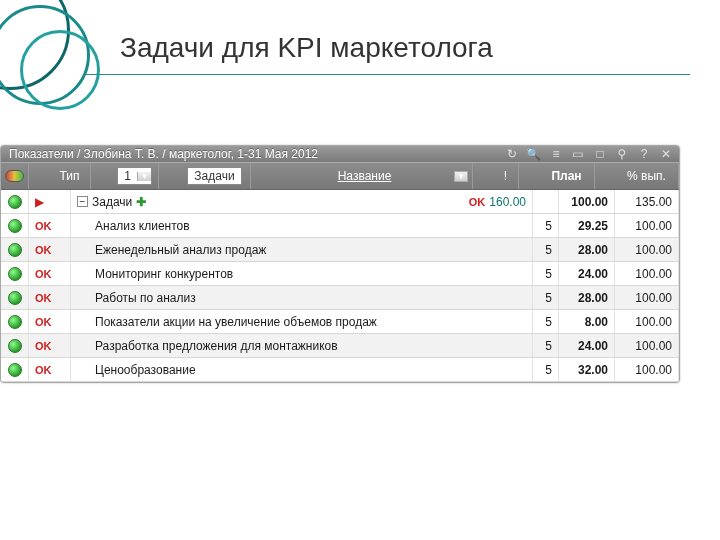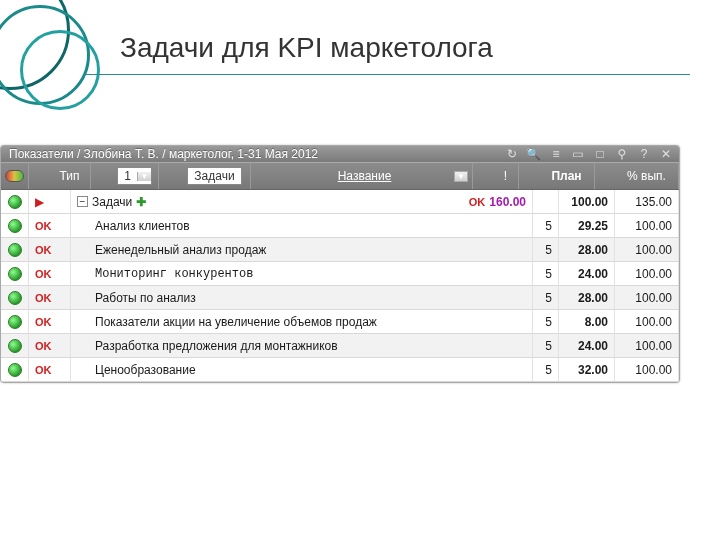--- a/index.html
+++ b/index.html
@@ -125,21 +125,21 @@
   .ok-badge { color: #d02020; font-weight: bold; font-size: 11px; }
   .flag-red { color:#cc2020; font-size:12px; }
   .summary-row .collapse {
     width:11px; height:11px; border:1px solid #888; display:inline-flex; align-items:center; justify-content:center;
     font-size:10px; line-height:10px; margin-right:4px; background:#fff;
   }
   .summary-row .plus { color:#2a9a2a; font-weight:bold; margin-left:4px;}
   .name-cell { flex:1; }
   .rnum { justify-content:flex-end; }
   .summary-total { color:#d02020; font-weight:bold; font-size:11px; margin-right:4px;}
-  .summary-total-val { color:#a21caf;font-weight:bold;}
+  .summary-total-val { color:#0f766e;}
   .indent { padding-left: 24px; }
 </style>
 </head>
 <body>
 
 <div class="decor-circle c1"></div>
 <div class="decor-circle c2"></div>
 <div class="decor-circle c3"></div>
 
 <div class="slide-title">Задачи для KPI маркетолога</div>
@@ -231,21 +231,21 @@
           <div class="cell col-plan rnum">28.00</div>
           <div class="cell col-pct rnum">100.00</div>
         </div>
         <div class="trow">
           <div class="cell col-status">
             <div class="green-dot"></div>
           </div>
           <div class="cell col-type">
             <span class="ok-badge">OK</span>
           </div>
-          <div class="cell name-cell indent" style="flex:1;font-family:Liberation Mono, monospace;">Мониторинг конкурентов</div>
+          <div class="cell name-cell indent" style="flex:1;">Мониторинг конкурентов</div>
           <div class="cell col-priority rnum">5</div>
           <div class="cell col-plan rnum">24.00</div>
           <div class="cell col-pct rnum">100.00</div>
         </div>
         <div class="trow alt">
           <div class="cell col-status">
             <div class="green-dot"></div>
           </div>
           <div class="cell col-type">
             <span class="ok-badge">OK</span>

